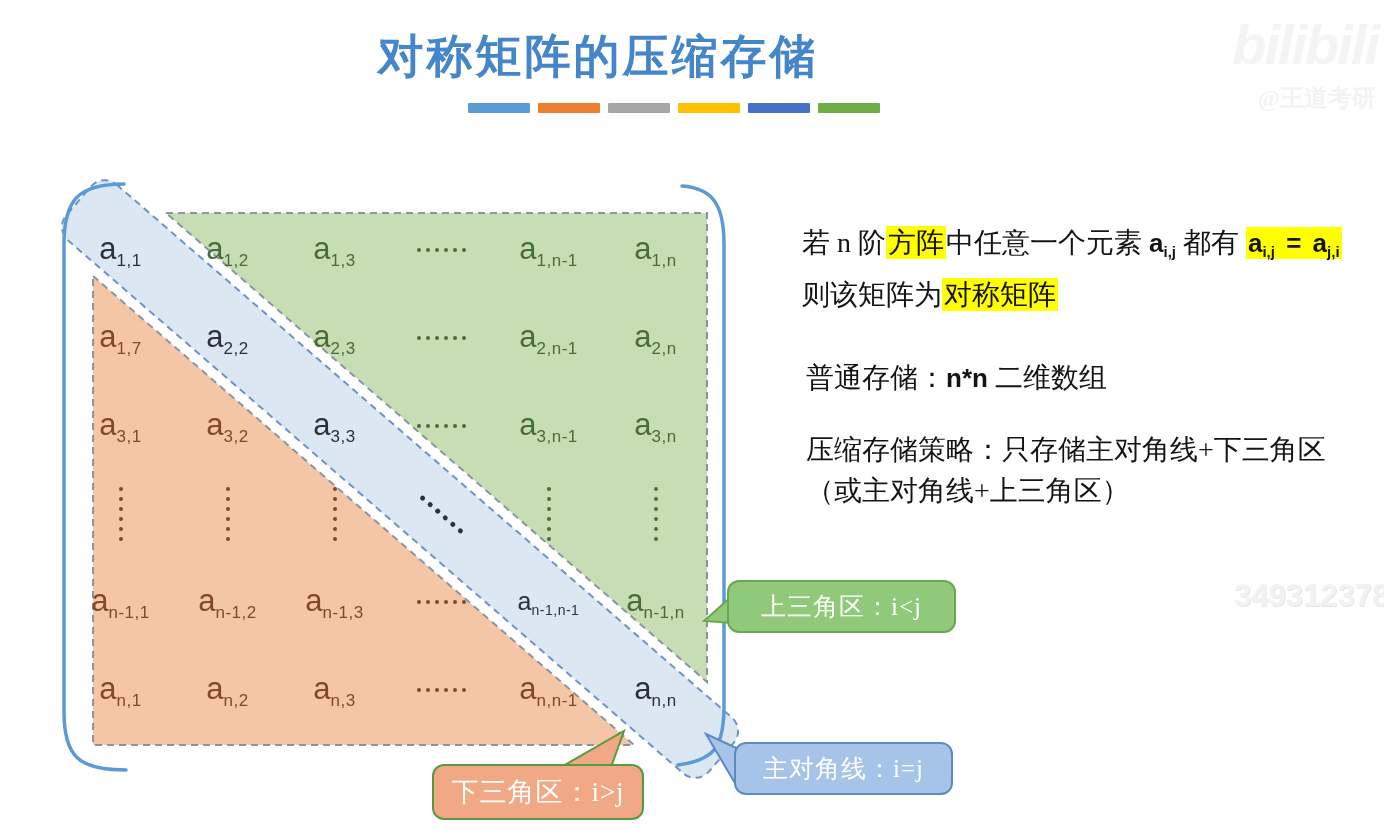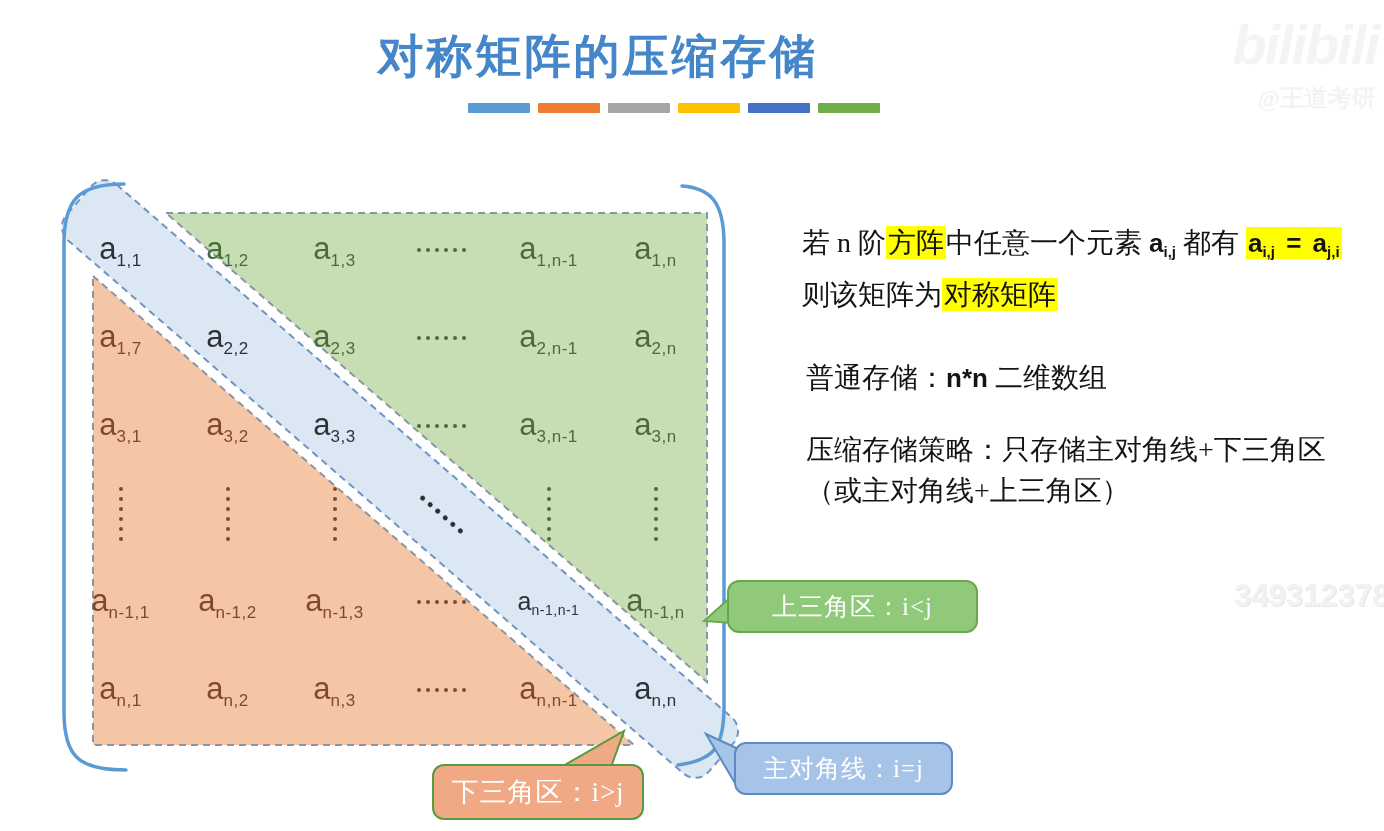--- a/index.html
+++ b/index.html
@@ -35,21 +35,21 @@
   .dot{width:4px;height:4px;border-radius:50%;background:currentColor;flex:0 0 auto;}
   .vd{display:flex;flex-direction:column;gap:6px;}
   .hd{display:flex;gap:5px;align-items:center;}
   .dd{display:flex;gap:5px;align-items:center;transform:rotate(41deg);}
   .dd .dot{width:5px;height:5px;}
   
   .callout{
     position:absolute;z-index:4;display:flex;align-items:center;justify-content:center;
     color:#ffffff;font-size:25px;letter-spacing:1px;border-radius:12px;box-sizing:border-box;
   }
-  .callout-upper{left:727px;top:580px;width:251px;height:53px;background:#90c979;border:2px solid #6aa84f;}
+  .callout-upper{left:727px;top:580px;width:229px;height:53px;background:#90c979;border:2px solid #6aa84f;}
   .callout-diag{left:734px;top:742px;width:219px;height:53px;background:#a6c4e7;border:2px solid #5d8ac2;}
   .callout-lower{left:432px;top:764px;width:212px;height:56px;background:#f0a984;border:2px solid #579b3f;font-size:27px;}
   
   .note{position:absolute;z-index:2;color:#141414;white-space:nowrap;}
   .note-intro{left:802px;top:221px;font-size:28px;line-height:43px;}
   .note-storage{left:806px;top:359px;font-size:28px;}
   .note-strategy{left:806px;top:429px;font-size:28px;line-height:41px;}
   .hl{background:#ffff00;padding:1px 2px;}
   .math{font-family:"Liberation Sans","DejaVu Sans",sans-serif;font-weight:600;font-size:26px;}
   .math sub{font-size:15px;vertical-align:-5px;}

